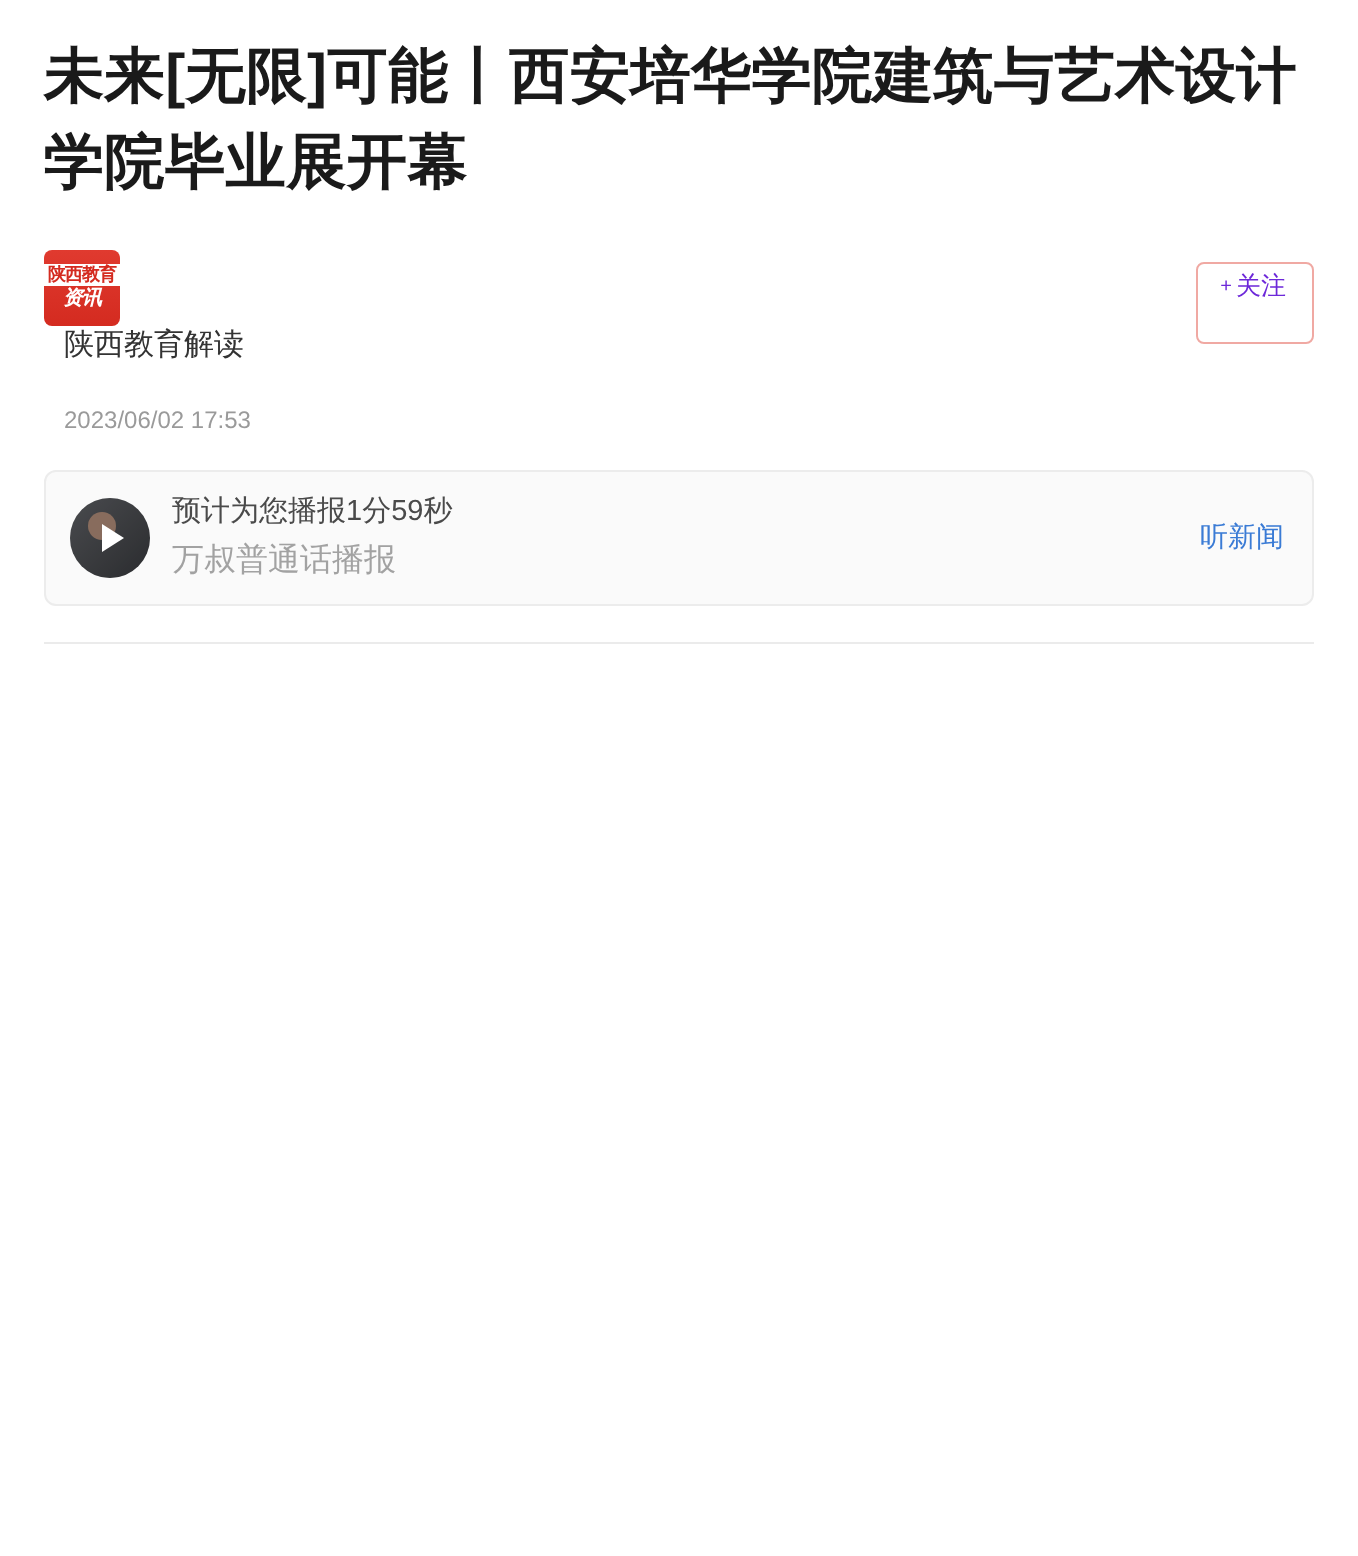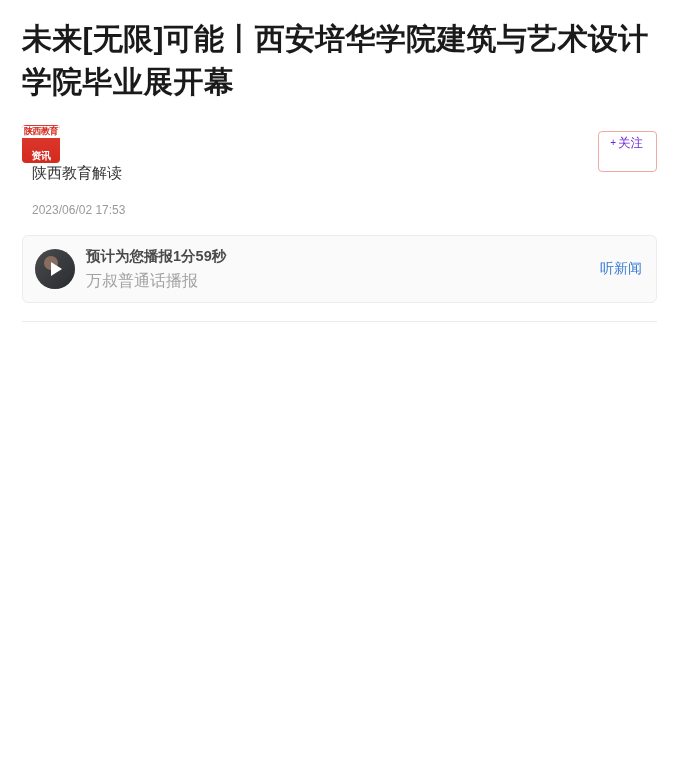--- a/index.html
+++ b/index.html
@@ -56,21 +56,22 @@
     background: #ffffff;
     color: #d42b20;
     width: 100%;
     text-align: center;
     padding: 1px 0;
   }
   .avatar .a-line2 {
     font-size: 10px;
     font-weight: 700;
     letter-spacing: -0.5px;
-    padding: 13px 0 1px 0;
+    padding: 2px 0 1px 0;
+    font-style: italic;
   }
   .byline-text {
     margin-left: 10px;
     display: flex;
     flex-direction: column;
     justify-content: center;
   }
   .source-name {
     font-size: 15px;
     color: #333333;
@@ -156,21 +157,20 @@
   .audio-text {
     margin-left: 11px;
     display: flex;
     flex-direction: column;
     justify-content: center;
   }
   .audio-title {
     font-size: 14.5px;
     color: #4a4a4a;
     line-height: 1.4;
-    font-weight: bold;
   }
   .audio-sub {
     font-size: 16px;
     color: #a2a2a2;
     margin-top: 3px;
     line-height: 1.4;
   }
   .listen-link {
     position: absolute;
     right: 14px;

